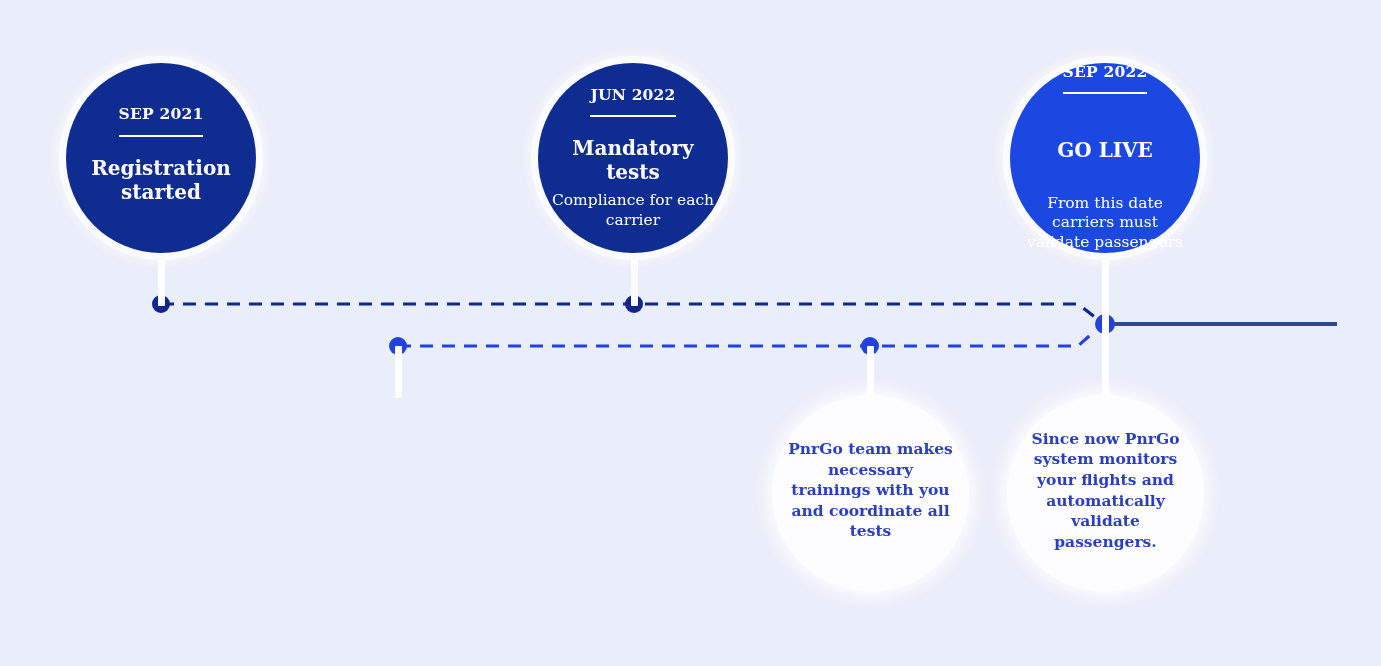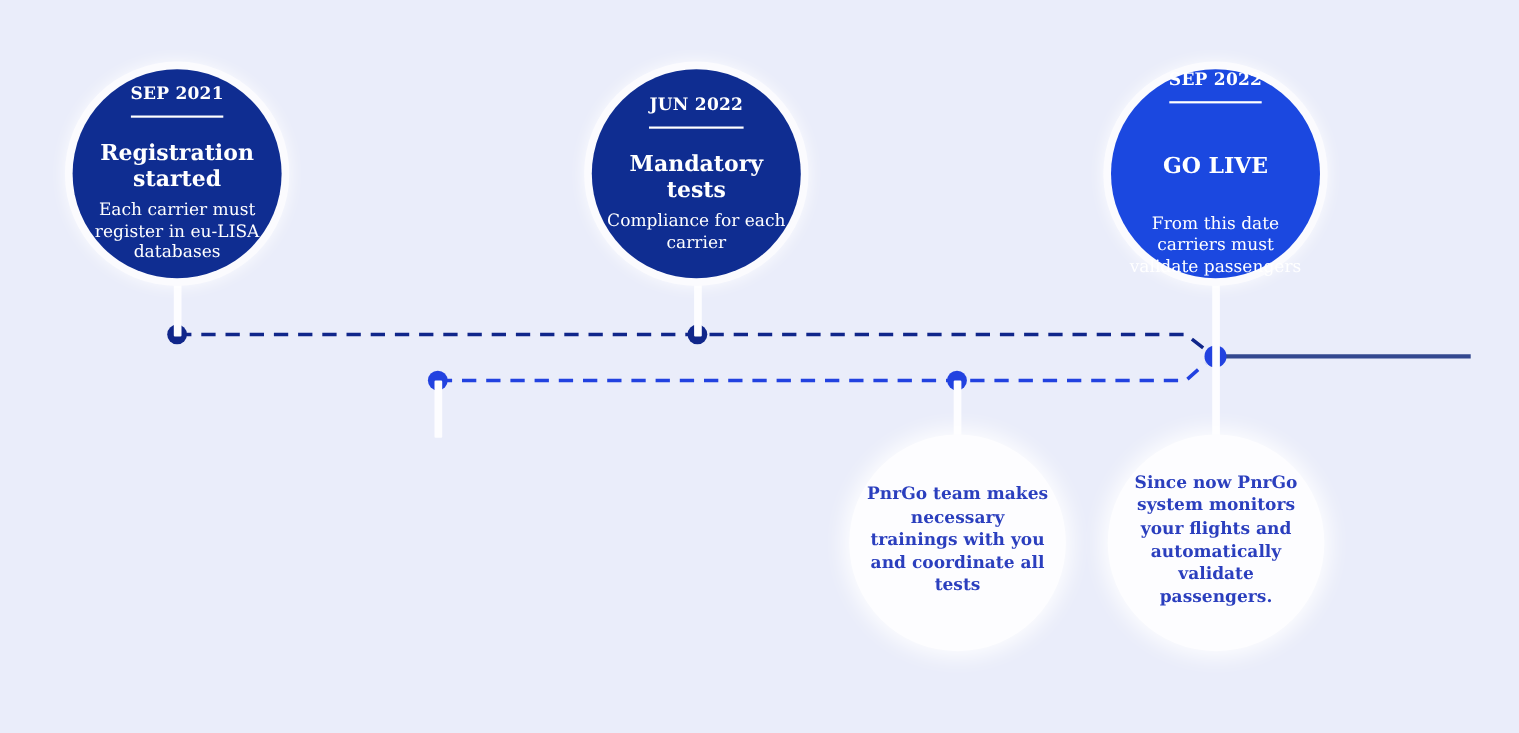--- a/index.html
+++ b/index.html
@@ -129,21 +129,20 @@
   <div class="stem" style="left:157.5px; top:248px; height:58px;"></div>
   <div class="stem" style="left:630.5px; top:248px; height:58px;"></div>
   <div class="stem" style="left:1101.5px; top:248px; height:148px;"></div>
 
   <div class="stem" style="left:394.5px; top:346px; height:52px;"></div>
   <div class="stem" style="left:866.5px; top:346px; height:52px;"></div>
 
   <div class="event-circle navy" style="left:66px; top:63px;">
     <div class="ev-date">SEP 2021</div>
     <div class="ev-title">Registration started</div>
-    <div class="ev-desc">Each carrier must register in eu-LISA databases</div>
   </div>
 
   <div class="event-circle navy" style="left:538px; top:63px;">
     <div class="ev-date">JUN 2022</div>
     <div class="ev-title">Mandatory tests</div>
     <div class="ev-desc">Compliance for each carrier</div>
   </div>
 
   <div class="event-circle bright" style="left:1010px; top:63px;justify-content:space-between;">
     <div class="ev-date">SEP 2022</div>

